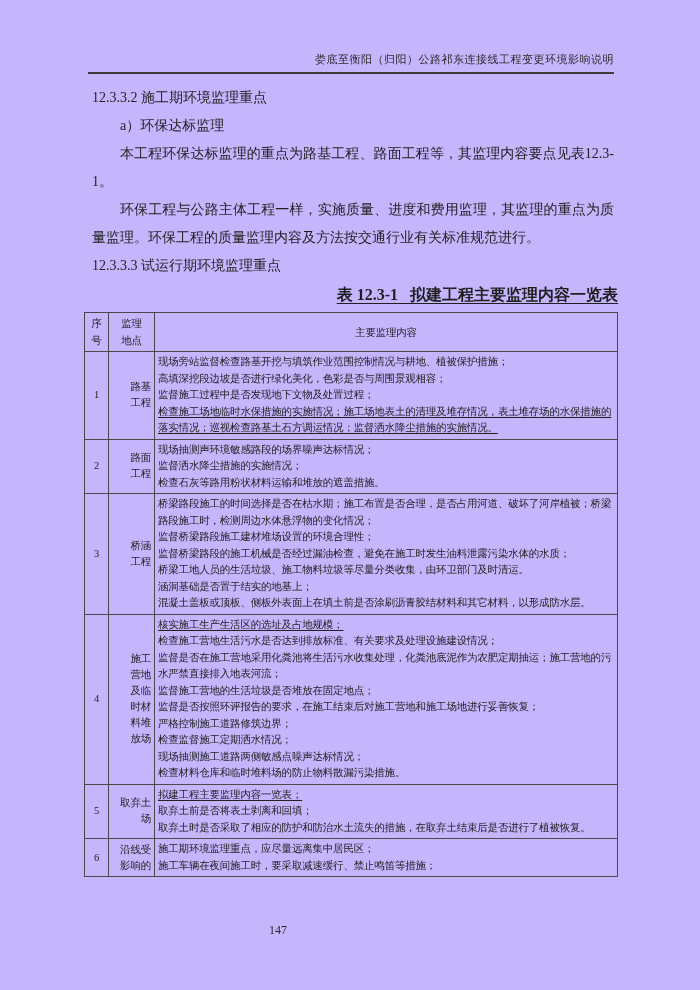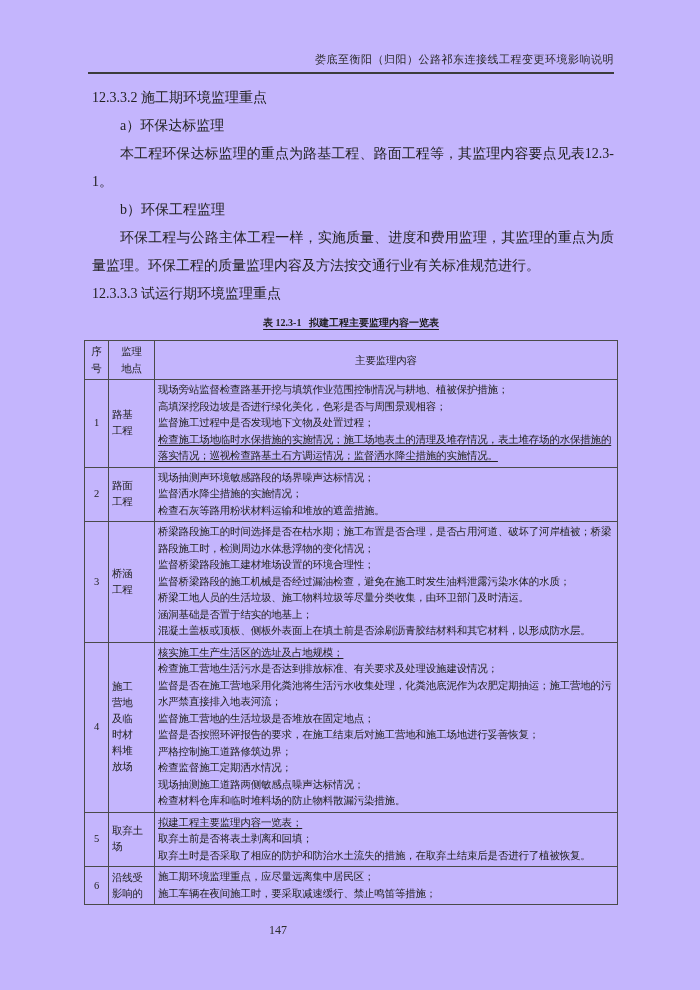--- a/index.html
+++ b/index.html
@@ -45,23 +45,23 @@
     margin-left: 36px;
     line-height: 28px;
   }
   .para {
     margin-left: 8px;
     margin-right: 4px;
     text-indent: 2em;
     line-height: 28px;
   }
   .table-title {
-    text-align: center;
+    text-align: right;
     font-weight: bold;
-    font-size: 10px;
+    font-size: 16px;
     line-height: 26px;
     margin-top: 2px;
     text-decoration: underline;
     text-underline-offset: 3px;
     white-space: pre;
   }
   table.mtable {
     width: 534px;
     margin-top: 4px;
     border-collapse: collapse;
@@ -71,21 +71,21 @@
     text-align: left;
     letter-spacing: -0.2px;
   }
   table.mtable td {
     border: 1px solid #4a4a4a;
     vertical-align: middle;
     padding: 2px 3px;
     color: #222;
   }
   td.c-no { width: 24px; text-align: center; white-space: pre-line; }
-  td.c-loc { width: 46px; text-align: left; white-space: pre-line; }
+  td.c-loc { width: 46px; text-align: right; white-space: pre-line; }
   td.c-content { }
   tr.thead td { text-align: center; line-height: 17px; }
   .cell-item { line-height: 16.5px; }
   .u { text-decoration: underline; text-underline-offset: 2px; }
   .page-number {
     position: absolute;
     top: 923px;
     left: 0;
     width: 556px;
     text-align: center;
@@ -100,21 +100,20 @@
 
   <div class="doc-header">
     <span>娄底至衡阳（归阳）公路祁东连接线工程变更环境影响说明</span>
   </div>
 
   <div class="content">
 
     <div class="h-num">12.3.3.2 施工期环境监理重点</div>
     <div class="sub-label">a）环保达标监理</div>
     <p class="para">本工程环保达标监理的重点为路基工程、路面工程等，其监理内容要点见表12.3-1。</p>
-    <div class="sub-label">b）环保工程监理</div>
     <p class="para">环保工程与公路主体工程一样，实施质量、进度和费用监理，其监理的重点为质量监理。环保工程的质量监理内容及方法按交通行业有关标准规范进行。</p>
     <div class="h-num">12.3.3.3 试运行期环境监理重点</div>
 
     <div class="table-title">表 12.3-1   拟建工程主要监理内容一览表</div>
 
     <table class="mtable">
       <tbody>
           <tr class="thead">
         <td class="c-no">序
 号</td>

